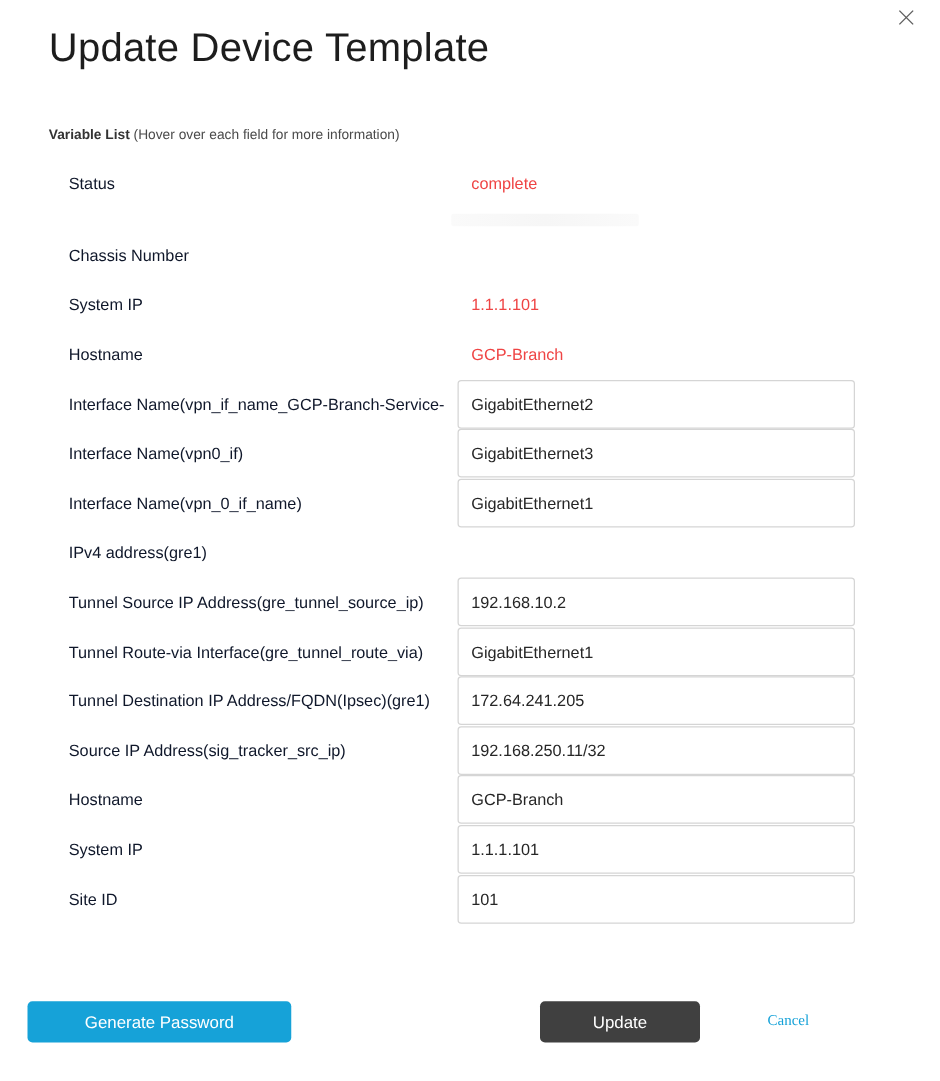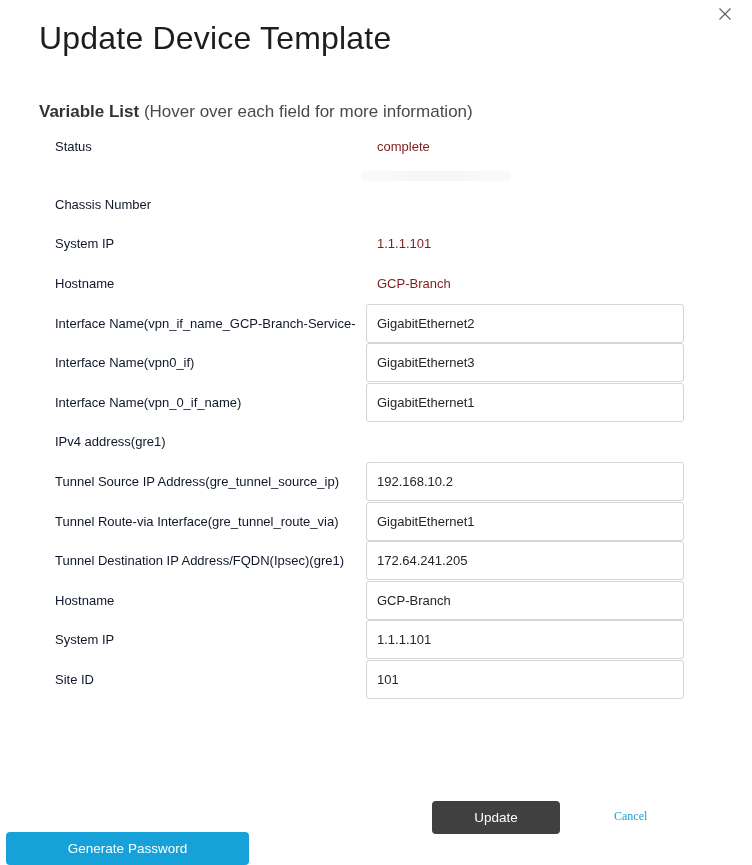--- a/index.html
+++ b/index.html
@@ -23,21 +23,21 @@
 
   .dialog-title {
     position: absolute; top: 20px; left: 39px;
     font-size: 32px; font-weight: 400; color: #1d1d1d;
     letter-spacing: 0.2px;
     white-space: nowrap;
   }
 
   .section-heading {
     position: absolute; top: 102px; left: 39px;
-    font-size: 17px; color: #3d3d3d;
+    font-size: 11px; color: #3d3d3d;
     white-space: nowrap;
   }
   .section-heading .bold { font-weight: 700; color: #333; }
   .section-heading .hint { font-weight: 400; color: #4a4a4a; }
 
   .rows {
     position: absolute; top: 127px; left: 39px; right: 0;
   }
   .row {
     height: 39.6px;
@@ -49,21 +49,21 @@
     width: 150px; height: 10px;
     background: linear-gradient(90deg, #fafafa 0%, #f6f6f6 50%, #fafafa 100%);
     border-radius: 2px;
   }
   .row-label {
     width: 311px; flex: 0 0 311px;
     font-size: 13px; color: #0f172a;
     white-space: nowrap; overflow: hidden; margin-left: 16px;
   }
   .row-value {
-    font-size: 13px; color: #7f1d1d;
+    font-size: 13px; color: #ef4444;
     padding-left: 11px;
     white-space: nowrap;
   }
   .row-input {
     width: 318px; height: 39px;
     border: 1px solid #d5d5d5; border-radius: 3px;
     background: #fff;
     font-family: "Liberation Sans", sans-serif;
     font-size: 13px; color: #262626;
     padding: 0 10px;
@@ -71,21 +71,21 @@
   }
 
   .footer { position: absolute; left: 0; top: 801px; width: 752px; height: 33px; }
   .btn {
     position: absolute; top: 0; height: 33px;
     border: none; border-radius: 4px;
     color: #ffffff; font-family: "Liberation Sans", sans-serif;
     font-size: 13.5px; cursor: pointer;
     display: flex; align-items: center; justify-content: center;
   }
-  .btn-generate { left: 6px; width: 243px; margin-top: 31px; }
+  .btn-generate { left: 22px; width: 211px; }
   .btn-update { left: 432px; width: 128px; }
   .link-cancel {
     position: absolute; left: 614px; top: 8px;
     font-size: 12px; cursor: pointer; text-decoration: none;
     white-space: nowrap;
     font-family: Liberation Serif, serif;
   }
 </style>
 </head>
 <body>
@@ -160,20 +160,24 @@
     <div class="row">
       <div class="row-label">Tunnel Route-via Interface(gre_tunnel_route_via)</div>
       <input class="row-input" type="text" value="GigabitEthernet1" style="">
     </div>
 
     <div class="row">
       <div class="row-label">Tunnel Destination IP Address/FQDN(Ipsec)(gre1)</div>
       <input class="row-input" type="text" value="172.64.241.205" style="">
     </div>
 
+    <div class="row">
+      <div class="row-label">Source IP Address(sig_tracker_src_ip)</div>
+      <input class="row-input" type="text" value="192.168.250.11/32" style="">
+    </div>
 
     <div class="row">
       <div class="row-label">Hostname</div>
       <input class="row-input" type="text" value="GCP-Branch" style="">
     </div>
 
     <div class="row">
       <div class="row-label">System IP</div>
       <input class="row-input" type="text" value="1.1.1.101" style="">
     </div>

